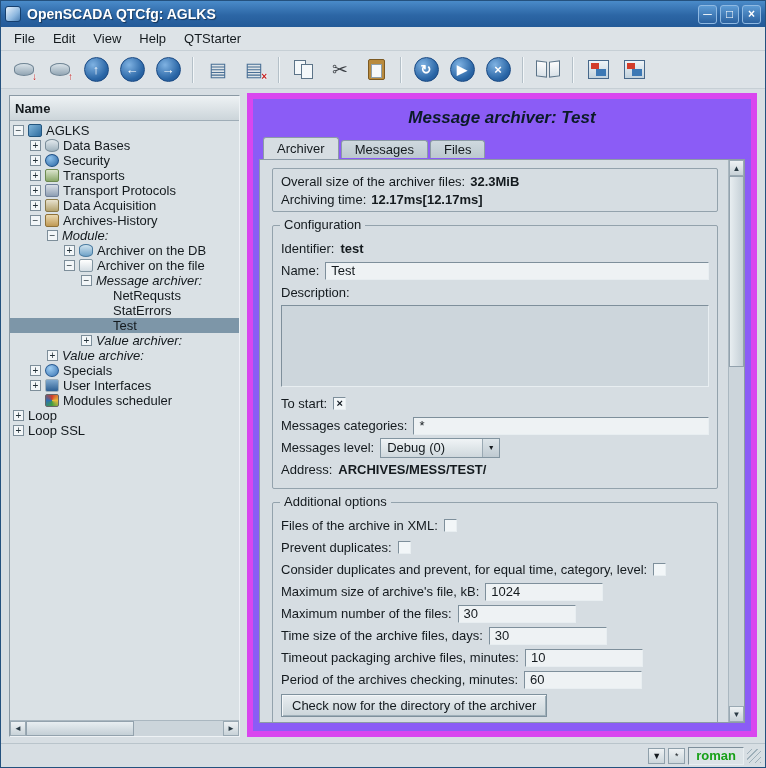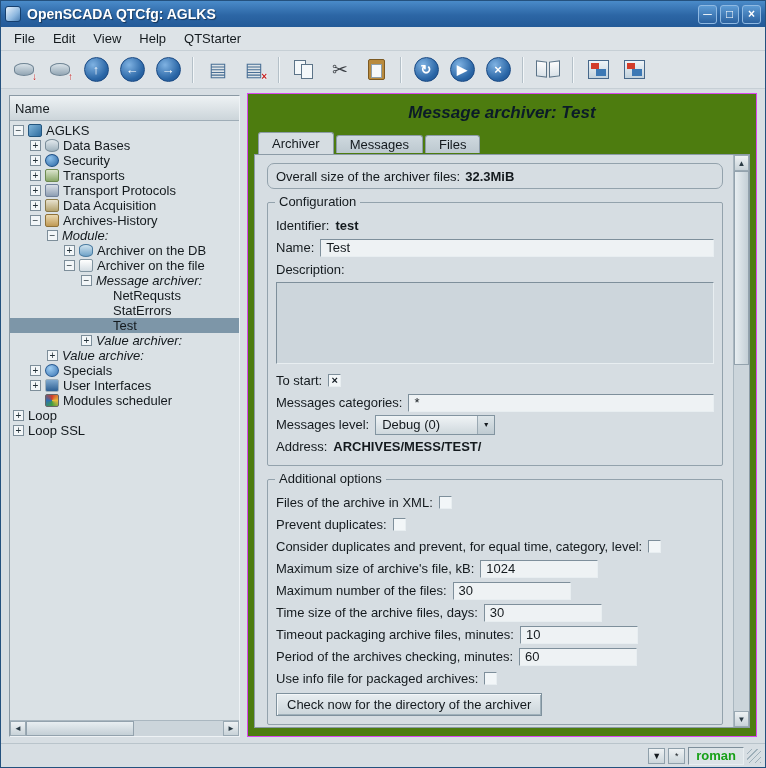--- a/index.html
+++ b/index.html
@@ -51,21 +51,21 @@
   .ic-app{position:relative;width:21px;height:19px;background:linear-gradient(#eef4f8,#c2d2dd);border:1px solid #47688a;}
   .ic-app .a1{position:absolute;left:2px;top:2px;width:8px;height:6px;background:#d23c2a;}
   .ic-app .a2{position:absolute;right:2px;bottom:2px;width:10px;height:7px;background:#3c78b4;}
   
   .main{flex:1;position:relative;background:#d7dee3;}
   
   .tree-panel{position:absolute;left:8px;top:6px;width:231px;bottom:6px;
     border:1px solid;border-color:#8a99a4 #eef2f5 #eef2f5 #8a99a4;
     background:#dae1e5;display:flex;flex-direction:column;}
   .tree-header{height:20px;flex:none;background:linear-gradient(#eef2f4,#ccd5da);
-    border-bottom:1px solid #9fadb7;padding:12px 5px;display:flex;align-items:center;}
+    border-bottom:1px solid #9fadb7;padding:12px 5px;display:flex;align-items:center;font-weight:bold;}
   .tree-body{flex:1;overflow:hidden;padding-top:2px;}
   .tree-row{display:flex;align-items:center;height:15px;white-space:nowrap;padding-left:3px;}
   .tree-row.selected{background:#7d96a8;}
   .indent{display:inline-block;height:1px;flex:none;}
   .expander{width:11px;height:11px;flex:none;border:1px solid #7d8e9a;background:#f2f6f8;
     font-size:10px;line-height:9px;text-align:center;margin-right:4px;color:#223038;}
   .expander-ph{width:15px;flex:none;}
   .ticon{width:14px;height:13px;margin-right:4px;flex:none;border-radius:2px;}
   .tlabel{font-size:13px;}
   .italic{font-style:italic;}
@@ -82,40 +82,40 @@
   .ti-ui{background:linear-gradient(#7fa9cf,#2d5f93);border:1px solid #9fb0bb;}
   .ti-sched{background:conic-gradient(#d23c2a,#e8b93a,#3f9e3f,#2d6fb2,#d23c2a);border:1px solid #666;}
   .hscroll{height:16px;flex:none;border-top:1px solid #aab7c0;display:flex;background:#ccd5db;}
   .hs-btn{width:16px;flex:none;display:flex;align-items:center;justify-content:center;font-size:8px;
     color:#2a3a44;background:linear-gradient(#eef2f4,#c8d2d8);border:1px solid #9aa9b3;}
   .hs-track{flex:1;position:relative;}
   .hs-thumb{position:absolute;left:0;top:0;bottom:0;width:55%;
     background:linear-gradient(#e8eef1,#c4cfd6);border:1px solid #93a2ad;}
   
   .right-panel{position:absolute;left:246px;top:4px;right:8px;bottom:6px;
-    background:#4d7c0f;border:1px solid #d946ef;}
+    background:#8b5cf6;border:6px solid #d946ef;}
   .panel-title{text-align:center;font-size:17px;font-weight:bold;font-style:italic;
     padding:9px 0 7px;color:#0b1b28;}
   .tab-bar{display:flex;align-items:flex-end;padding-left:10px;height:23px;position:relative;z-index:2;}
   .tab{padding:0 13px;border:1px solid #8c9ba6;border-bottom:none;border-radius:3px 3px 0 0;
     background:linear-gradient(#cfd9df,#bcc8cf);margin-right:2px;height:18px;
     display:flex;align-items:center;}
   .tab.active{background:#d6dde2;height:22px;margin-bottom:-1px;}
   .content-frame{position:absolute;left:6px;right:6px;top:60px;bottom:8px;
     border:1px solid #8c9ba6;background:#d6dde2;display:flex;}
   .scroll-content{flex:1;padding:8px 10px 8px 12px;overflow:hidden;}
   .vscroll{width:16px;flex:none;border-left:1px solid #aab7c0;background:#ccd5db;
     display:flex;flex-direction:column;}
   .vs-btn{height:16px;flex:none;display:flex;align-items:center;justify-content:center;font-size:8px;
     color:#2a3a44;background:linear-gradient(#eef2f4,#c8d2d8);border:1px solid #9aa9b3;}
   .vs-track{flex:1;position:relative;}
   .vs-thumb{position:absolute;top:0;left:0;right:0;height:36%;
     background:linear-gradient(90deg,#e8eef1,#c4cfd6);border:1px solid #93a2ad;}
   
-  .state-box{border:1px solid #93a2ac;border-radius:7px;padding:3px 8px;}
+  .state-box{border:1px solid #93a2ac;border-radius:2px;padding:3px 8px;}
   .srow{height:18px;display:flex;align-items:center;gap:5px;}
   .lbl{white-space:nowrap;}
   .val{font-weight:bold;white-space:nowrap;}
   .groupbox{position:relative;border:1px solid #93a2ac;border-radius:2px;margin-top:13px;padding:11px 8px 7px;}
   .gb-title{position:absolute;top:-9px;left:7px;background:#d6dde2;padding:0 4px;}
   .frow{display:flex;align-items:center;gap:6px;min-height:21px;margin:1px 0;}
   .tin{border:1px solid;border-color:#7e8f9b #e8eef1 #e8eef1 #7e8f9b;background:#eef2f4;
     height:18px;display:flex;align-items:center;padding:0 5px;}
   .tin.grow{flex:1;}
   .tin.num{width:118px;}
@@ -378,20 +378,24 @@
       </div>
 
       <div class="content-frame">
         <div class="scroll-content">
 
           <div class="state-box">
             <div class="srow">
               <span class="lbl">Overall size of the archiver files:</span>
               <span class="val">32.3MiB</span>
             </div>
+            <div class="srow">
+              <span class="lbl">Archiving time:</span>
+              <span class="val">12.17ms[12.17ms]</span>
+            </div>
           </div>
 
           <div class="groupbox">
             <div class="gb-title">Configuration</div>
             <div class="frow">
               <span class="lbl">Identifier:</span>
               <span class="val">test</span>
             </div>
             <div class="frow">
               <span class="lbl">Name:</span>
@@ -449,24 +453,20 @@
                   <span class="lbl">Time size of the archive files, days:</span>
                   <span class="tin num">30</span>
                 </div>
                 <div class="frow">
                   <span class="lbl">Timeout packaging archive files, minutes:</span>
                   <span class="tin num">10</span>
                 </div>
                 <div class="frow">
                   <span class="lbl">Period of the archives checking, minutes:</span>
                   <span class="tin num">60</span>
-                </div>
-                <div class="frow">
-                  <span class="lbl">Use info file for packaged archives:</span>
-                  <span class="checkbox"></span>
                 </div>
               </div>
             <div class="frow">
               <span class="btn">Check now for the directory of the archiver</span>
             </div>
           </div>
 
         </div>
         <div class="vscroll">
           <span class="vs-btn">▲</span>

